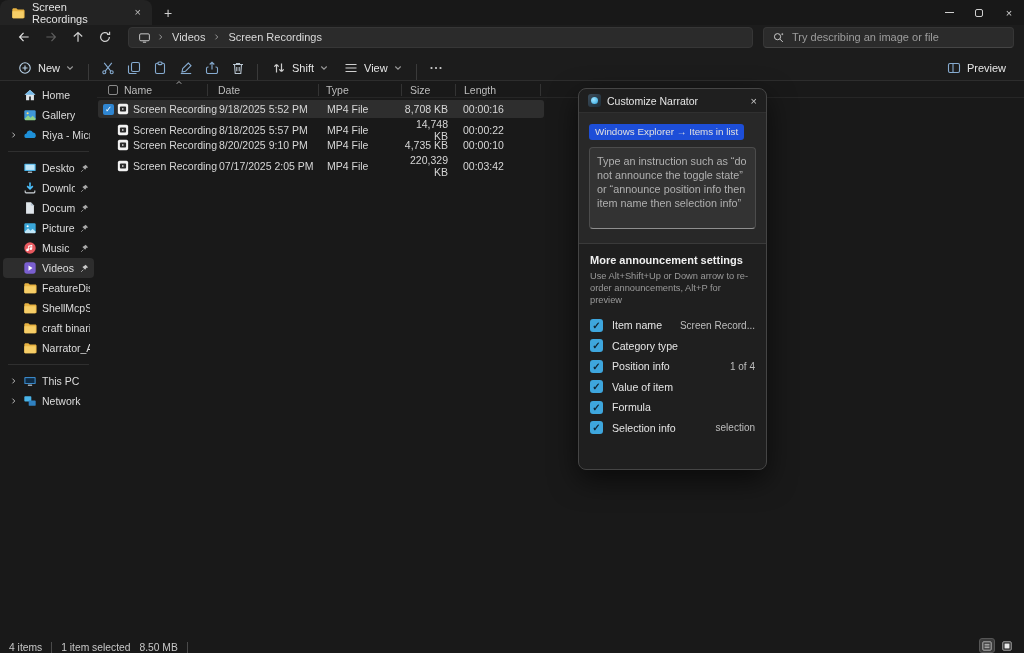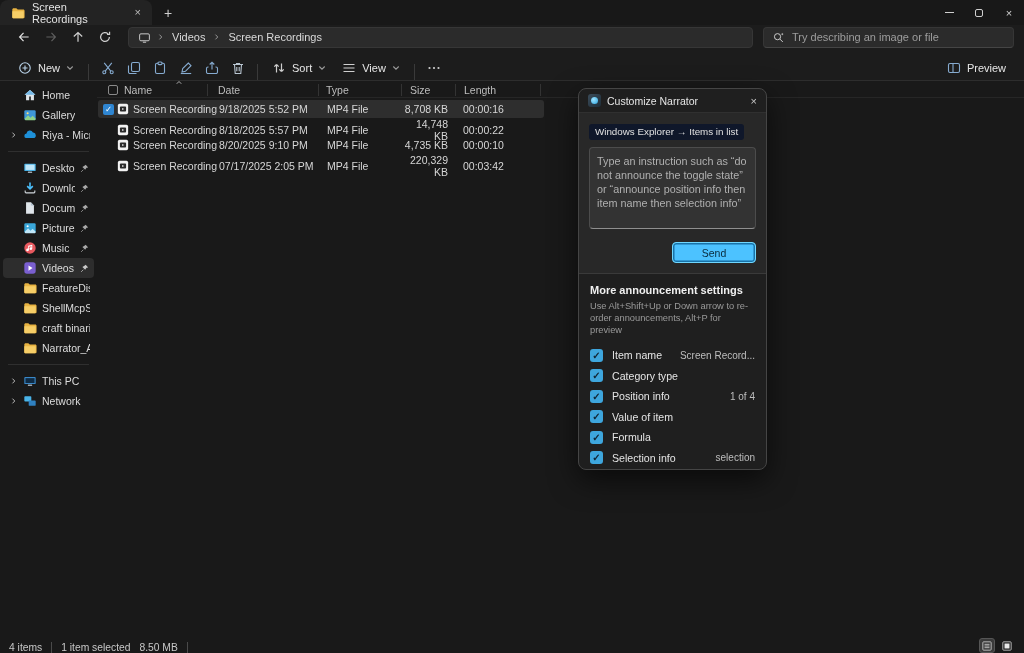--- a/index.html
+++ b/index.html
@@ -58,21 +58,21 @@
   .cell-name { overflow:hidden; white-space:nowrap; }
   .cell-size { text-align:right; }
 
   
   .dialog { position:absolute; left:578px; top:88px; width:189px; height:382px; background:#1f1f1f; border:1px solid #454545; border-radius:8px; box-shadow:0 10px 28px rgba(0,0,0,.6); overflow:hidden; }
   .dlg-header { height:23px; display:flex; align-items:center; gap:6px; padding:0 9px; font-size:10.5px; color:#e6e6e6; }
   .dlg-close { margin-left:auto; color:#c8c8c8; font-size:11px; }
   .narr-icon { width:13px; height:13px; border-radius:3px; background:linear-gradient(135deg,#3b4c5a,#1e2d38); display:flex; align-items:center; justify-content:center; }
   .narr-dot { width:7px; height:7px; border-radius:50%; background:radial-gradient(circle at 35% 35%, #9fe3ff, #2ea7e0); }
   .dlg-composer { background:#282828; border-top:1px solid #303030; border-bottom:1px solid #3a3a3a; padding:8px 10px 10px; }
-  .ctx-badge { display:inline-block; background:#0f172a; border-radius:3px; font-size:9.8px; color:#e0e0e0; padding:2px 6px 3px; margin-bottom:7px; }
+  .ctx-badge { display:inline-block; background:#1d4ed8; border-radius:3px; font-size:9.8px; color:#e0e0e0; padding:2px 6px 3px; margin-bottom:7px; }
   .dlg-textarea { width:100%; height:82px; background:#333333; border:1px solid #4c4c4c; border-bottom:1px solid #8f8f8f; border-radius:4px; resize:none; color:#c9c9c9; font-size:10.8px; line-height:1.3; padding:6px 7px; font-family:"Liberation Sans", sans-serif; outline:none; }
   .dlg-textarea::placeholder { color:#b0b0b0; }
   .send-row { display:flex; justify-content:flex-end; margin-top:9px; }
   .send-btn { width:84px; height:21px; background:#4cc2ff; border:1px solid #6fd7ff; box-shadow:inset 0 0 0 1.5px #1873aa; color:#082a3c; font-size:10.5px; border-radius:4px; display:flex; align-items:center; justify-content:center; }
   .dlg-settings { padding:10px 11px 8px; }
   .set-title { font-size:11px; font-weight:bold; color:#f0f0f0; margin-bottom:4px; }
   .set-hint { font-size:9.3px; color:#9a9a9a; line-height:1.3; margin-bottom:9px; }
   .opt { display:flex; align-items:center; height:20.5px; gap:9px; font-size:10.6px; color:#e4e4e4; }
   .opt-check { width:13px; height:13px; flex:0 0 13px; border-radius:3px; background:#3ea6dd; color:#112433; font-size:10px; font-weight:bold; display:flex; align-items:center; justify-content:center; }
   .opt-val { margin-left:auto; font-size:10px; color:#bdbdbd; }
@@ -217,21 +217,21 @@
       </svg>
   </div>
   <div class="tsep"></div>
   <div class="tbtn">
     <span>
       <svg width="14" height="14" viewBox="0 0 14 14" fill="none" stroke="#cfcfcf" stroke-width="1.2">
           <path d="M4.5 11.5v-8M4.5 3.5L2.3 5.7M4.5 3.5l2.2 2.2"></path>
           <path d="M9.5 2.5v8M9.5 10.5L7.3 8.3M9.5 10.5l2.2-2.2"></path>
         </svg>
     </span>
-    <span>Sort</span>
+    <span>Shift</span>
     <svg width="8" height="6" viewBox="0 0 8 6" fill="none" stroke="#9a9a9a" stroke-width="1.1">
         <path d="M1.3 1.5L4 4.2l2.7-2.7"></path>
       </svg>
   </div>
   <div class="tbtn">
     <span>
       <svg width="14" height="14" viewBox="0 0 14 14" fill="none" stroke="#cfcfcf" stroke-width="1.2">
           <path d="M1.5 3.5h11M1.5 7h11M1.5 10.5h11"></path>
         </svg>
     </span>
@@ -559,23 +559,20 @@
   <div class="dlg-header">
     <span class="narr-icon">
         <span class="narr-dot"></span>
       </span>
     <span>Customize Narrator</span>
     <span class="dlg-close">×</span>
   </div>
   <div class="dlg-composer">
     <span class="ctx-badge">Windows Explorer → Items in list</span>
     <textarea class="dlg-textarea" placeholder="Type an instruction such as “do not announce the toggle state” or “announce position info then item name then selection info”" style=""></textarea>
-    <div class="send-row">
-      <div class="send-btn">Send</div>
-    </div>
   </div>
   <div class="dlg-settings">
     <div class="set-title">More announcement settings</div>
     <div class="set-hint">Use Alt+Shift+Up or Down arrow to re-order announcements, Alt+P for preview</div>
 
     <div class="opt">
       <span class="opt-check">✓</span>
       <span>Item name</span>
       <span class="opt-val">Screen Record...</span>
     </div>

